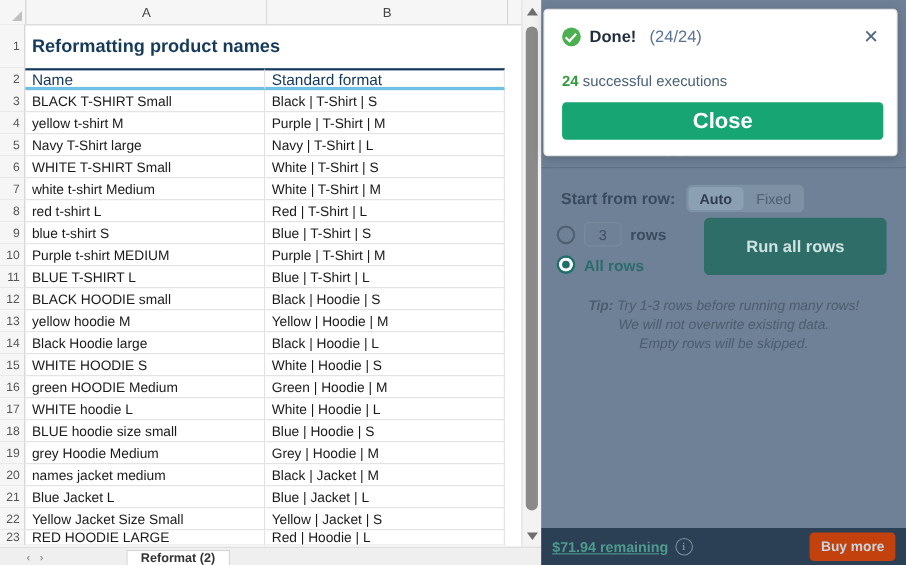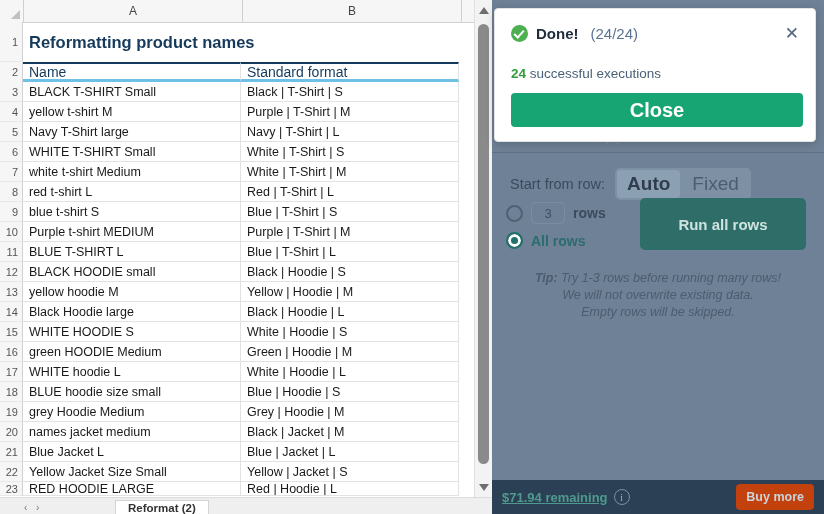--- a/index.html
+++ b/index.html
@@ -139,26 +139,26 @@
   .kv{font-size:12.5px;margin-top:4px;}
   .kv .k{color:#3f5f86;font-weight:bold;}
   .kv .v{color:#4a6c94;}
   .kv .v.em{color:#7e8da0;font-style:italic;}
 
   .divider{
     position:absolute;left:0;top:152px;width:332px;height:1px;background:#5d7087;
   }
 
   .startrow{position:absolute;left:18px;top:168px;display:flex;align-items:center;gap:10px;}
-  .startrow .lbl{font-size:14.5px;font-weight:normal;color:#3b4a5c;}
+  .startrow .lbl{font-size:14.5px;font-weight:bold;color:#3b4a5c;}
   .seg{
     display:flex;background:#7e90a4;border-radius:5px;padding:2px;gap:2px;
   }
   .seg .opt{
-    font-size:19px;color:#4d5d70;padding:3px 10px;border-radius:4px;
+    font-size:13px;color:#4d5d70;padding:3px 10px;border-radius:4px;
   }
   .seg .opt.on{background:#8ca0b4;color:#2f3d4e;font-weight:bold;}
 
   .runarea{position:absolute;left:14px;top:198px;width:300px;display:flex;align-items:flex-start;}
   .radios{width:140px;padding-top:4px;}
   .radio-line{display:flex;align-items:center;gap:8px;margin-bottom:8px;}
   .rdo{
     width:17px;height:17px;border-radius:50%;
     border:2px solid #4f6070;box-sizing:border-box;flex:0 0 17px;
   }

